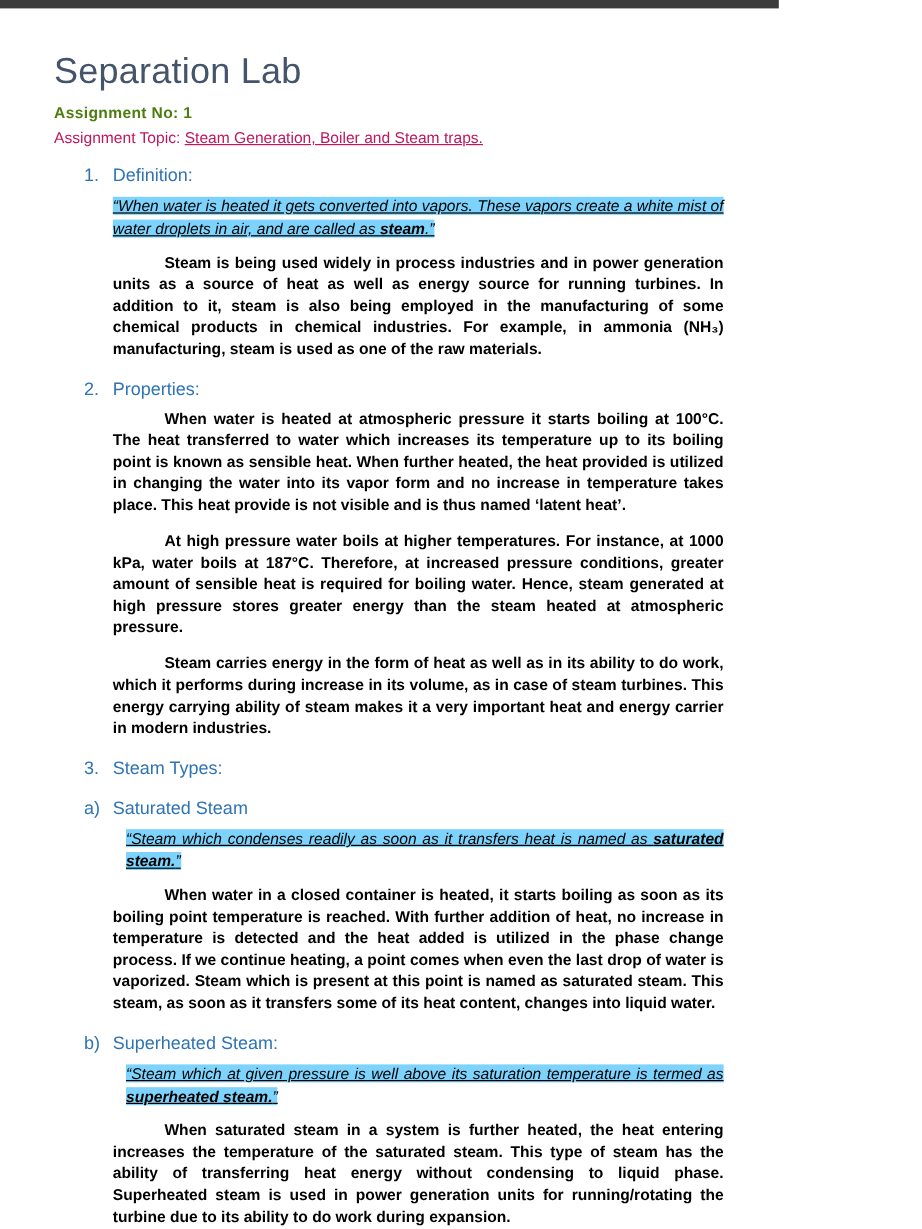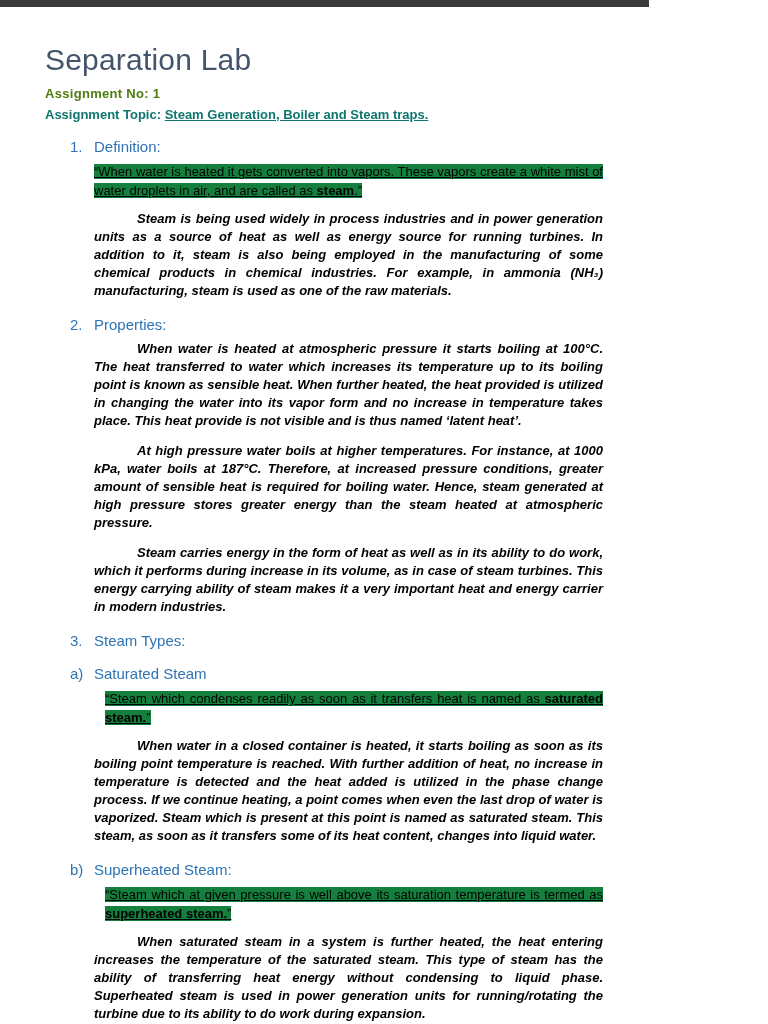--- a/index.html
+++ b/index.html
@@ -21,21 +21,21 @@
     margin-bottom: 9px;
     letter-spacing: 0.2px;
   }
   .subtitle {
     font-size: 13px;
     font-weight: 700;
     color: #4d7c0f;
     margin-bottom: 6px;
     letter-spacing: 0.3px;
   }
-  .topic { font-size: 13px; font-weight: 700; color: #0f766e; margin-bottom: 16px; }
+  .topic { font-size: 13px; font-weight: 400; color: #be185d; margin-bottom: 16px; }
   .topic .u { text-decoration: underline; }
 
   .h1blue {
     color: #2e74b5;
     font-size: 19px;
     font-weight: 400;
     margin: 6px 0 10px 0;
   }
   .h2blue {
     color: #2e74b5;
@@ -46,32 +46,32 @@
   }
   .h2blue .num { width: 24px; flex: none; }
 
   .body-p {
     margin: 0 0 12px 49px;
     font-size: 13px;
     line-height: 18px;
     font-weight: 700;
     text-align: justify;
     text-indent: 43px;
-    font-style: italic;
   }
 
   .quote-p {
     margin: 0 0 10px 49px;
     font-size: 13px;
     line-height: 19px;
     text-align: justify;
   }
   .quote-p.qindent { margin-left: 60px; }
   .quote {
-    background: #15803d;
+    background: #7dd3fc;
+    font-style: italic;
     text-decoration: underline;
     font-weight: 400;
   }
   .quote .qb { font-weight: 700; }
 </style>
 </head>
 <body>
 
 <div class="page">
   <div class="top-strip"></div>

